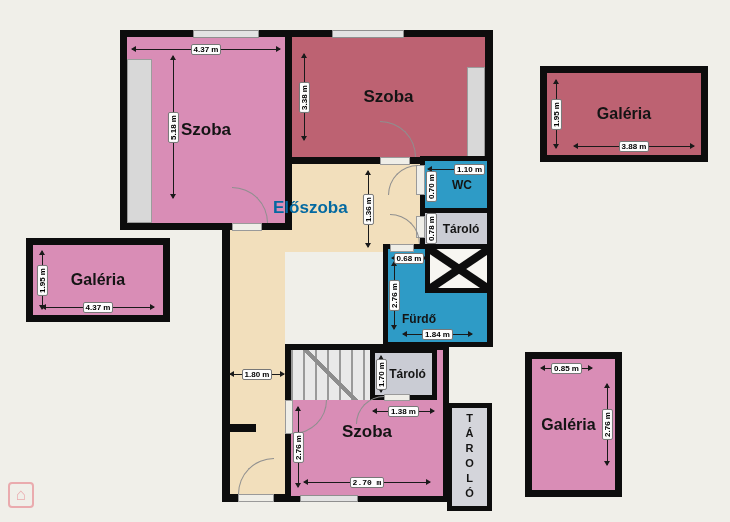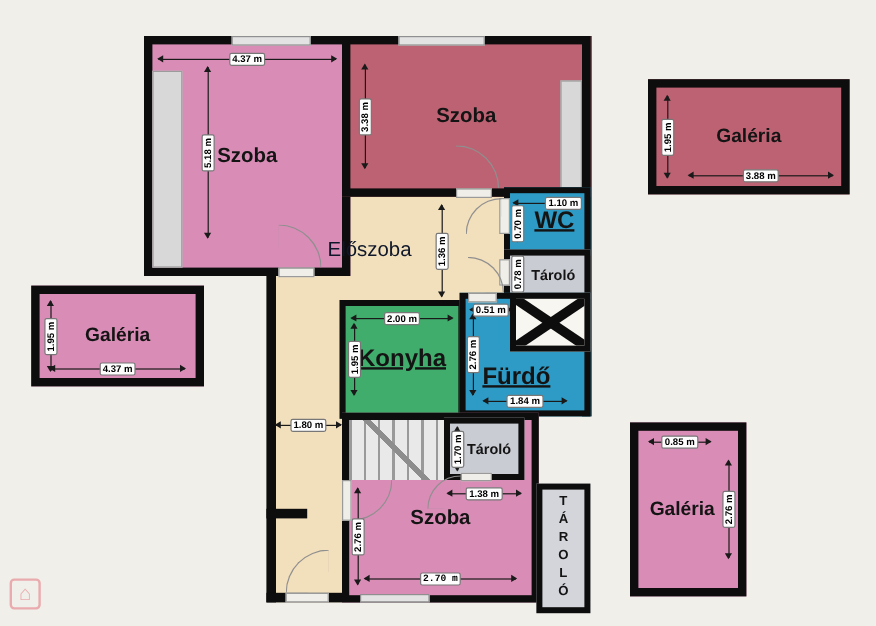--- a/index.html
+++ b/index.html
@@ -60,26 +60,26 @@
 
   .hall-a{left:229px;top:160px;width:194px;height:92px;}
   .hall-b{left:229px;top:250px;width:56px;height:252px;}
 
   .graystrip{position:absolute;background:#d8d8d8;border:1px solid #9c9c9c;box-sizing:border-box;}
   .stairs{position:absolute;left:0;top:0;width:80px;height:50px;border-right:3px solid #555;
           background-image:linear-gradient(45deg,transparent 47%,#8d8d8d 47%,#8d8d8d 52%,transparent 52%),
                            repeating-linear-gradient(90deg,#9a9a9a 0 2px,#e9e9e9 2px 12px);}
 
   .big{font-size:17px;}
-  .mid{font-size:20px;text-decoration:underline;}
+  .mid{font-size:12px;}
   .gal{font-size:16px;}
   .sm{font-size:12px;}
   .vtext{writing-mode:vertical-rl;text-orientation:upright;letter-spacing:3px;font-size:11px;font-weight:bold;color:#141414;}
 
-  .hall-label{position:absolute;left:273px;top:198px;font-size:17px;font-weight:normal;color:#0f172a;}
+  .hall-label{position:absolute;left:273px;top:198px;font-size:17px;font-weight:bold;color:#0369a1;}
 
   
   .watermark{position:absolute;left:8px;top:482px;display:flex;align-items:center;gap:6px;}
   .wm-icon{width:26px;height:26px;border:2px solid #eaabae;border-radius:4px;box-sizing:border-box;
            color:#eaabae;display:flex;align-items:center;justify-content:center;font-size:17px;font-weight:bold;}
   .wm-text{font-size:21px;font-weight:bold;color:#eaabab;letter-spacing:0.5px;}
 </style>
 </head>
 <body>
 
@@ -152,36 +152,25 @@
   </div>
 
   <div class="room tarolo-u" style="padding-left:10px;">
     <div class="dim v" style="left:0;top:1px;bottom:1px;">
       <i class="line"></i>
         <span class="lbl">0.78 m</span>
     </div>
     <span class="rlabel sm">Tároló</span>
   </div>
 
-  <div class="room konyha">
-    <div class="dim h" style="left:4px;right:4px;top:4px;">
-      <i class="line"></i>
-        <span class="lbl">2.00 m</span>
-    </div>
-    <div class="dim v" style="left:1px;top:14px;bottom:14px;">
-      <i class="line"></i>
-        <span class="lbl">1.95 m</span>
-    </div>
-    <span class="rlabel mid">Konyha</span>
-  </div>
 
   <div class="room furdo">
     <div class="dim h" style="left:3px;top:3px;width:36px;">
       <i class="line"></i>
-        <span class="lbl">0.51 m</span>
+        <span class="lbl">0.68 m</span>
     </div>
     <div class="dim v" style="left:0;top:12px;bottom:12px;">
       <i class="line"></i>
         <span class="lbl">2.76 m</span>
     </div>
     <div class="dim h" style="left:14px;right:14px;bottom:2px;">
       <i class="line"></i>
         <span class="lbl">1.84 m</span>
     </div>
     <span class="rlabel mid">Fürdő</span>
@@ -228,21 +217,21 @@
         <span class="lbl">2.76 m</span>
     </div>
     <span class="rlabel gal">Galéria</span>
   </div>
 
   <span class="hall-label">Előszoba</span>
   <div class="dim v" style="left:362px;top:170px;height:78px;">
     <i class="line"></i>
       <span class="lbl">1.36 m</span>
   </div>
-  <div class="dim h" style="left:229px;top:348px;width:56px;align-items:center;">
+  <div class="dim h" style="left:229px;top:368px;width:56px;align-items:center;">
     <i class="line"></i>
       <span class="lbl">1.80 m</span>
   </div>
 
   <div class="win" style="left:193px;top:30px;width:66px;height:8px;"></div>
   <div class="win" style="left:332px;top:30px;width:72px;height:8px;"></div>
   <div class="win" style="left:300px;top:495px;width:58px;height:7px;"></div>
 
   <div class="gap" style="left:232px;top:223px;width:30px;height:8px;"></div>
   <div class="gap" style="left:380px;top:157px;width:30px;height:8px;"></div>

